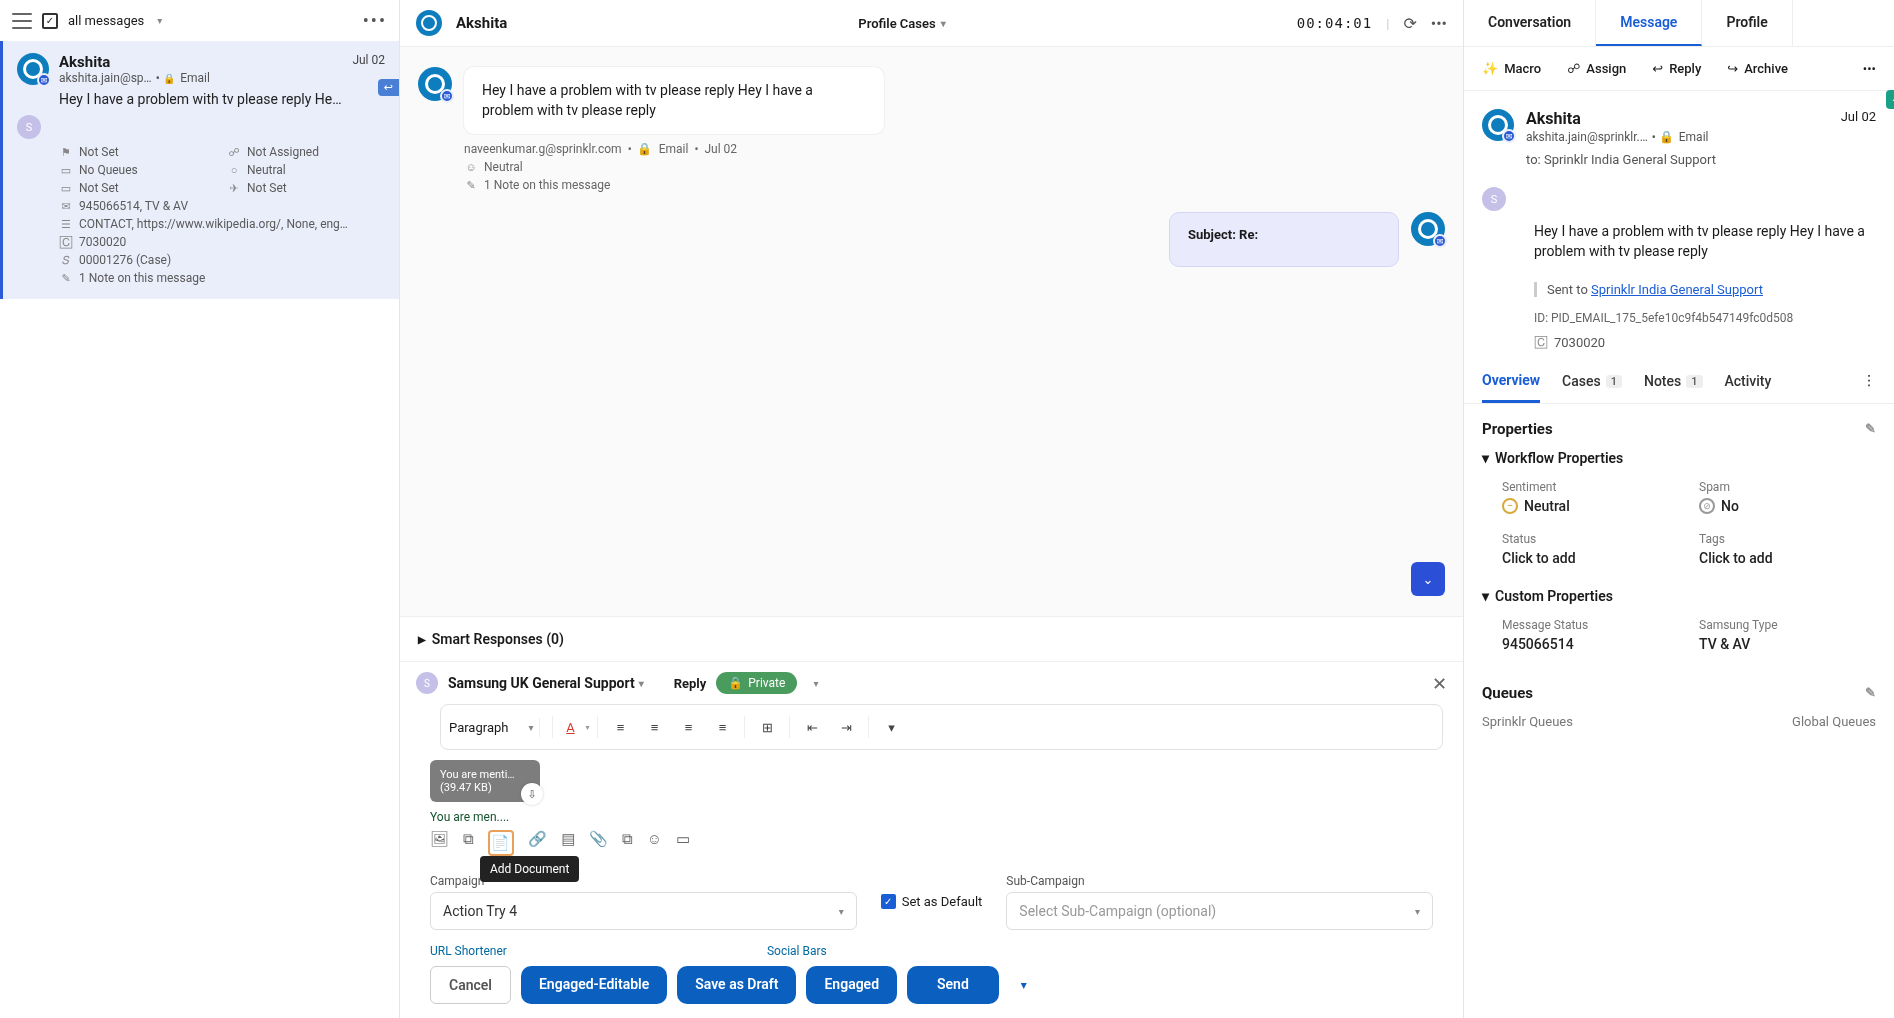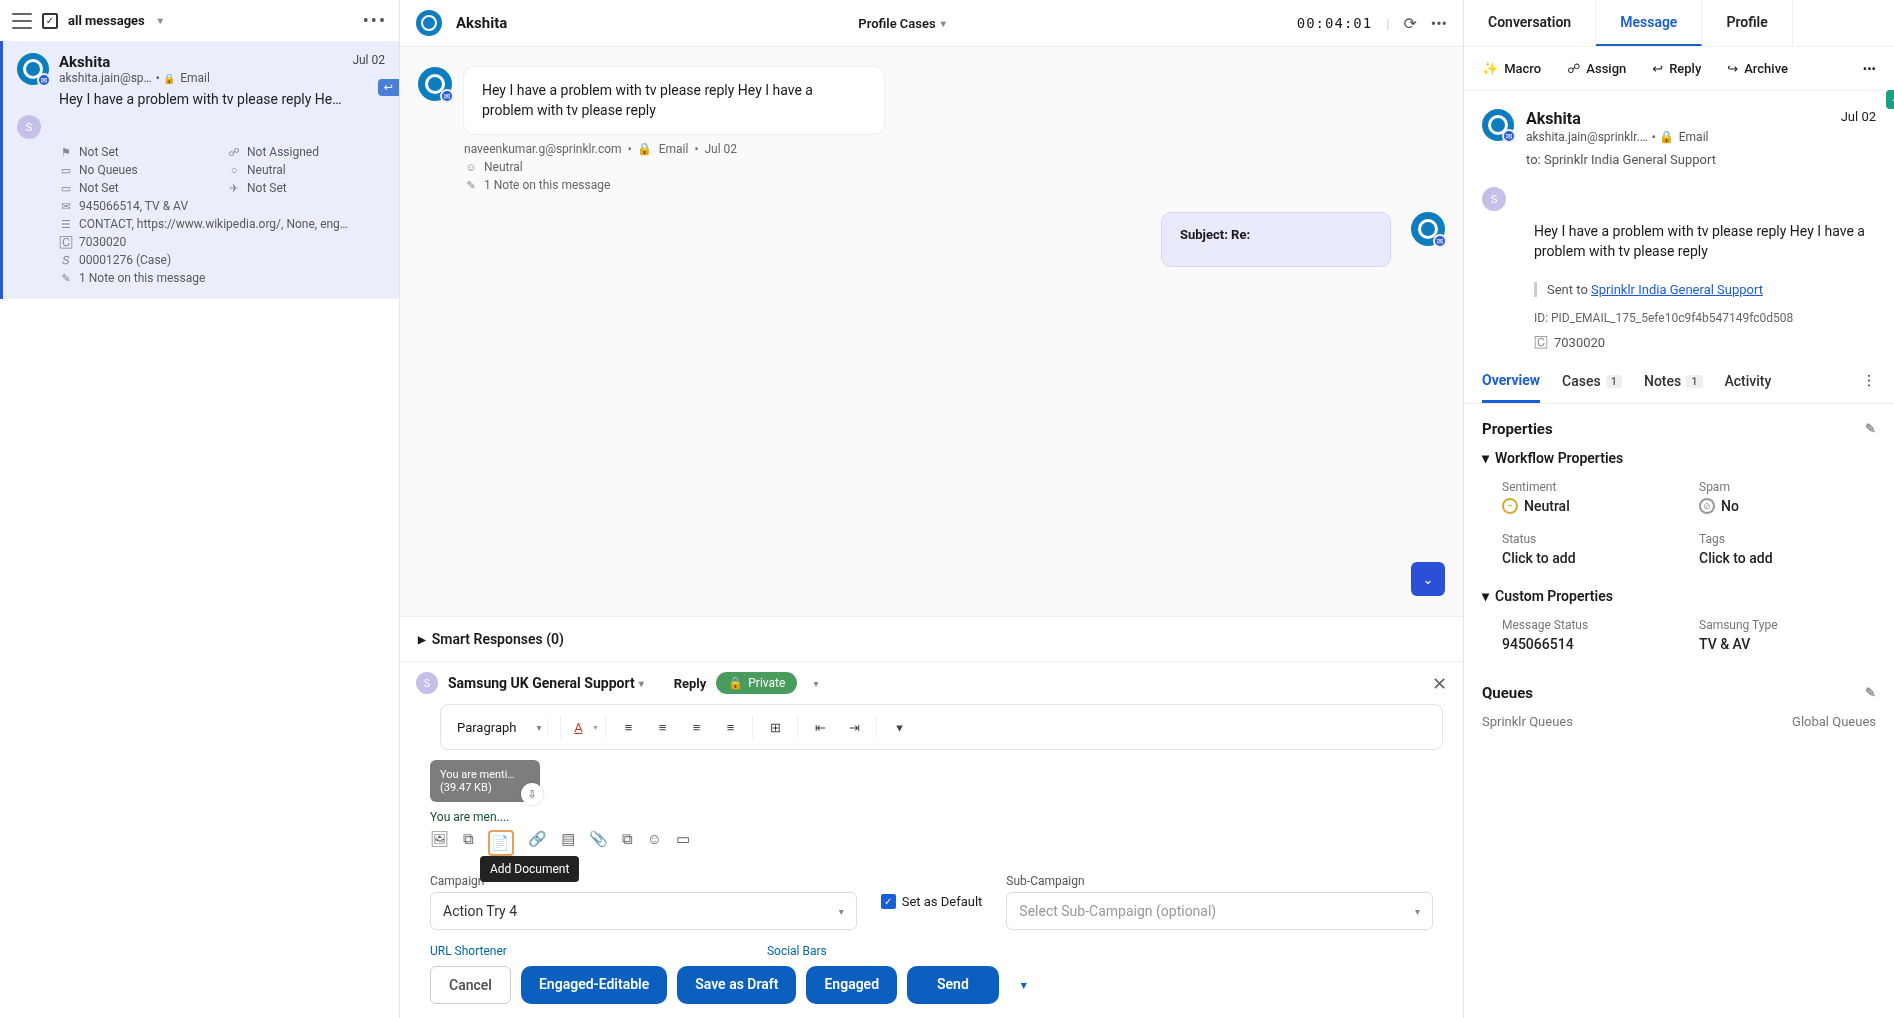--- a/index.html
+++ b/index.html
@@ -5,21 +5,21 @@
 * { box-sizing: border-box; margin: 0; padding: 0; }
 body { font-family: -apple-system, BlinkMacSystemFont, "Segoe UI", Roboto, sans-serif; font-size: 13px; color: #1a1a1a; overflow: hidden; }
 .app { display: flex; height: 1018px; width: 1894px; }
 
 
 .col-left { width: 400px; border-right: 1px solid #e5e5e5; display: flex; flex-direction: column; }
 .left-header { display: flex; align-items: center; padding: 10px 12px; gap: 10px; }
 .hamburger { width: 20px; height: 16px; display: flex; flex-direction: column; justify-content: space-between; cursor: pointer; }
 .hamburger span { height: 2px; background: #666; border-radius: 1px; }
 .checkbox-box { width: 16px; height: 16px; border: 2px solid #333; border-radius: 2px; display: inline-flex; align-items: center; justify-content: center; font-size: 10px; }
-.all-msg { font-weight: 700; display: flex; align-items: center; gap: 13px; }
+.all-msg { font-weight: 400; display: flex; align-items: center; gap: 13px; }
 .chev { font-size: 10px; color: #888; }
 .more-dots { margin-left: auto; color: #555; font-size: 18px; letter-spacing: 2px; }
 .reply-flag { position: absolute; right: 0; top: 38px; background: #4a7fd6; color: #fff; padding: 2px 6px; border-radius: 4px 0 0 4px; font-size: 11px; }
 .msg-card { position: relative; background: #eaeefb; border-left: 3px solid #2b5ad6; padding: 12px 14px 14px 14px; }
 .msg-card .row1 { display: flex; align-items: flex-start; gap: 10px; }
 .avatar-circle { width: 32px; height: 32px; border-radius: 50%; background: #0d7dbd; display: flex; align-items: center; justify-content: center; position: relative; flex-shrink: 0; }
 .avatar-circle .inner { width: 20px; height: 20px; border: 3px solid #fff; border-radius: 50%; }
 .avatar-sbadge { position: absolute; right: -2px; bottom: -2px; width: 14px; height: 14px; border-radius: 50%; background: #2b5ad6; color: #fff; font-size: 8px; display: flex; align-items: center; justify-content: center; border: 2px solid #eaeefb; }
 .msg-head { flex: 1; }
 .msg-name { font-weight: 700; font-size: 15px; }
@@ -40,37 +40,37 @@
 .ch-name { font-weight: 700; font-size: 15px; }
 .ch-center { margin: 0 auto; display: flex; align-items: center; gap: 5px; font-weight: 600; }
 .ch-timer { font-family: monospace; font-size: 14px; letter-spacing: 1px; }
 .ch-sep { color: #ccc; }
 .ch-icon { color: #555; font-size: 16px; }
 .conv-body { flex: 1; overflow: hidden; background-image: radial-gradient(circle, #eee 0.5px, transparent 0.5px); background-size: 12px 12px; background-color: #fafafa; padding: 20px 18px 0 18px; position: relative; }
 .bubble-row { display: flex; gap: 12px; margin-bottom: 8px; }
 .bubble { background: #fff; border-radius: 10px; padding: 14px 18px; max-width: 420px; font-size: 14px; line-height: 1.4; box-shadow: 0 0 0 1px #f0f0f0; }
 .bubble-meta { margin-left: 46px; color: #666; font-size: 12px; display: flex; flex-direction: column; gap: 4px; }
 .bubble-meta .line { display: flex; align-items: center; gap: 6px; }
-.reply-bubble-wrap { display: flex; justify-content: flex-end; gap: 20px; margin-top: 20px; }
+.reply-bubble-wrap { display: flex; justify-content: flex-end; gap: 12px; margin-top: 20px; }
 .reply-bubble { background: #eaeafd; border: 1px solid #d5d5f5; border-radius: 10px; padding: 14px 18px; width: 230px; }
 .reply-subject { font-weight: 700; margin-bottom: 10px; }
 .reply-inner { background: #fff; border-radius: 6px; padding: 10px 12px; font-size: 13px; }
 .jump-btn { width: 34px; height: 34px; background: #2b4fd6; color: #fff; border-radius: 6px; display: flex; align-items: center; justify-content: center; align-self: center; }
 .smart-resp { padding: 14px 18px; font-weight: 600; font-size: 14px; display: flex; align-items: center; gap: 6px; background: #fff; border-top: 1px solid #eee; }
 .tri-right { font-size: 10px; }
 
 
 .compose { border-top: 1px solid #eee; background: #fff; }
 .compose-header { display: flex; align-items: center; gap: 10px; padding: 10px 16px; }
 .comp-avatar { width: 22px; height: 22px; border-radius: 50%; background: #c5c0e8; color: #fff; font-size: 10px; display: flex; align-items: center; justify-content: center; }
 .comp-from { font-weight: 700; font-size: 14px; display: flex; align-items: center; gap: 4px; }
 .comp-reply { font-weight: 700; margin-left: 20px; }
 .badge-private { background: #4a9b5e; color: #fff; border-radius: 14px; padding: 4px 12px; font-size: 12px; display: flex; align-items: center; gap: 5px; }
 .comp-close { margin-left: auto; font-size: 18px; color: #666; }
-.toolbar { margin: 0 20px 10px 40px; border: 1px solid #e2e2e2; border-radius: 8px; padding: 8px 10px; display: flex; align-items: center; gap: 6px; background: #fff; }
+.toolbar { margin: 0 20px 10px 40px; border: 1px solid #e2e2e2; border-radius: 8px; padding: 8px 2px; display: flex; align-items: center; gap: 6px; background: #fff; }
 .tb-select { display: flex; align-items: center; gap: 20px; padding: 2px 6px; border-right: 1px solid #eee; margin-right: 4px; font-size: 13px; }
 .tb-btn { width: 28px; height: 28px; display: flex; align-items: center; justify-content: center; color: #444; border-radius: 4px; }
 .tb-btn.split { position: relative; padding-right: 10px; }
 .tb-btn.split::after { content: "▾"; font-size: 8px; color: #999; position: absolute; right: 0; }
 .tb-sep { width: 1px; height: 22px; background: #eee; margin: 0 2px; }
 .attach-chip { margin: 0 0 8px 30px; width: 110px; background: #7d7d7d; color: #fff; border-radius: 6px; padding: 8px 10px; font-size: 11px; position: relative; }
 .attach-chip .dl { position: absolute; right: -3px; bottom: -3px; background: #fff; color: #555; border-radius: 50%; width: 22px; height: 22px; display: flex; align-items: center; justify-content: center; font-size: 11px; box-shadow: 0 0 3px rgba(0,0,0,0.2); }
 .mention-line { margin-left: 30px; color: #14532d; font-size: 12px; margin-bottom: 6px; }
 .icon-row { margin-left: 30px; display: flex; gap: 14px; color: #666; font-size: 15px; padding-bottom: 10px; position: relative; }
 .icon-row .hl { border: 2px solid #e8a05a; border-radius: 4px; padding: 2px; }

